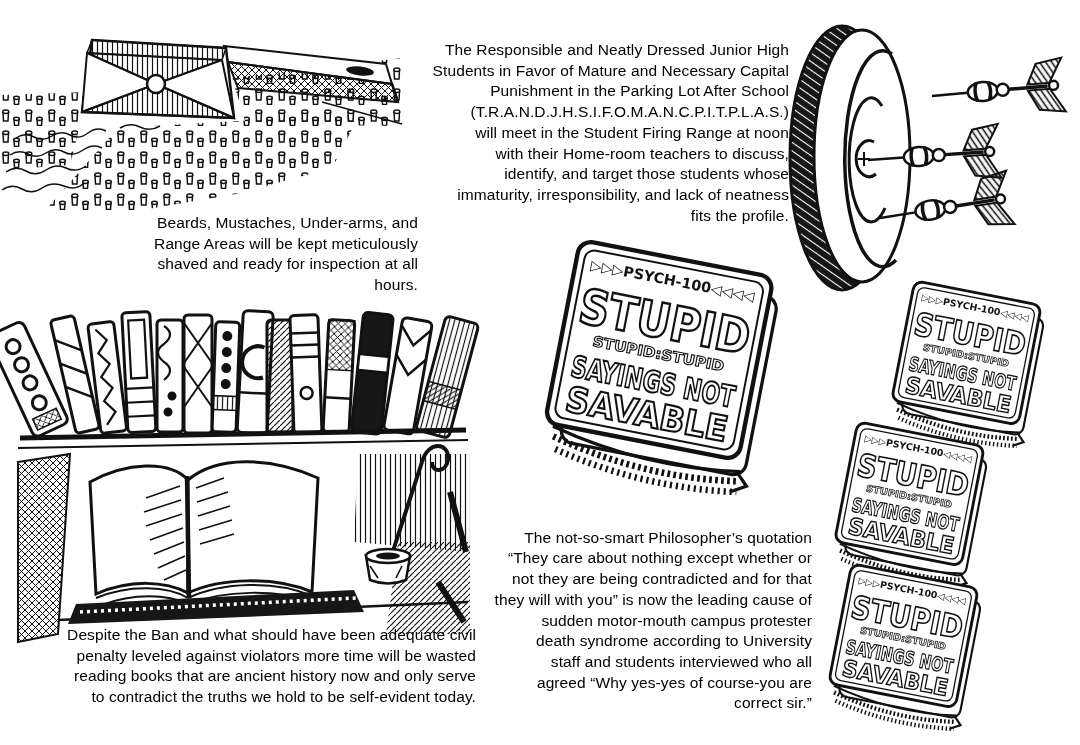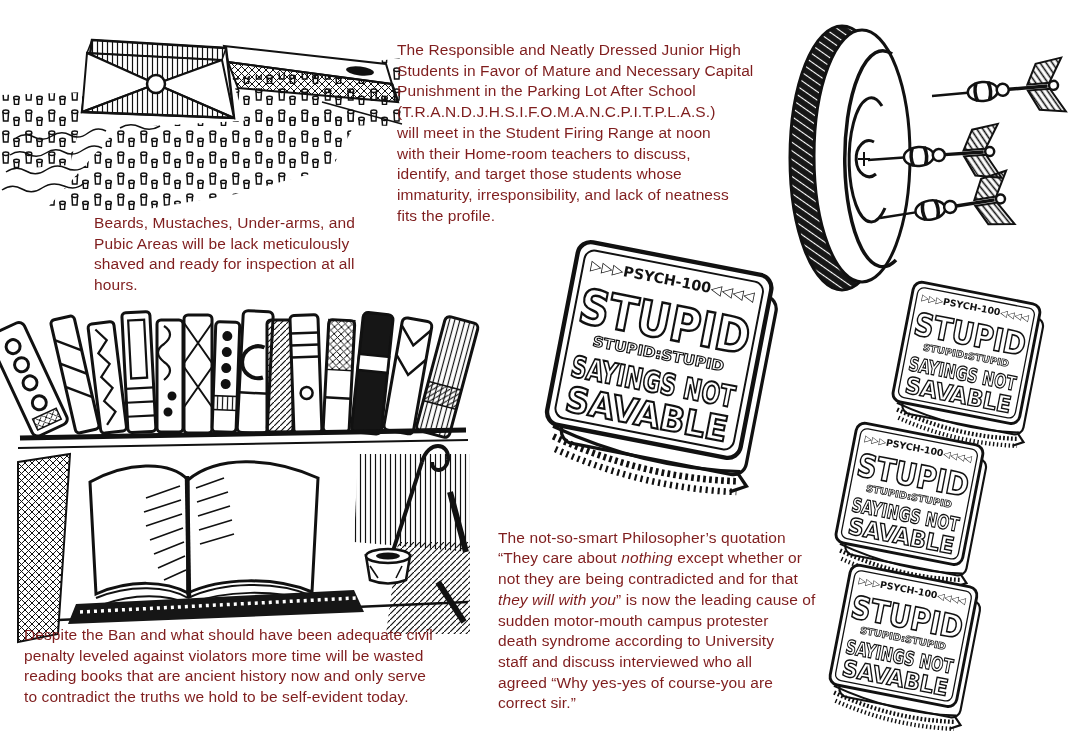--- a/index.html
+++ b/index.html
@@ -1,22 +1,22 @@
 <!DOCTYPE html>
 <html><head>
 <meta charset="utf-8">
 <style>
   html,body{margin:0;padding:0}
   body{width:1080px;height:745px;position:relative;background:#fff;overflow:hidden;
        font-family:"Liberation Sans",sans-serif;color:#111}
   .abs{position:absolute}
   svg{overflow:visible;display:block}
-  .caption{position:absolute;font-size:15.5px;line-height:20.7px;text-align:left;
-           white-space:pre-line;color:#7f1d1d;letter-spacing:.1px}
-  .it{font-style:italic}
+  .caption{position:absolute;font-size:15.5px;line-height:20.7px;text-align:right;
+           white-space:pre-line;color:#000000;letter-spacing:.1px}
+  .it{}
   
   text{font-family:"DejaVu Sans",sans-serif}
   .bk-hdr{font-weight:700;font-size:13px;fill:#111;text-anchor:middle}
   .bk-big{font-weight:700;font-size:44px;fill:#fff;stroke:#111;stroke-width:2.3px;text-anchor:middle}
   .bk-xs {font-weight:700;font-size:13px;fill:#fff;stroke:#111;stroke-width:1px;text-anchor:middle}
   .bk-mid{font-weight:700;font-size:27px;fill:#fff;stroke:#111;stroke-width:1.8px;text-anchor:middle}
   .bk-mid2{font-weight:700;font-size:32px;fill:#fff;stroke:#111;stroke-width:2px;text-anchor:middle}
 </style>
 </head>
 <body>
@@ -127,21 +127,21 @@
     <path d="M102,96 A22,62 0 1 0 105,198" stroke-width="3"></path>
     <path d="M94,132 a13,18 0 1 0 2,32" stroke-width="3"></path>
     <path d="M84,142 v14 M78,149 h12" stroke-width="2"></path>
   </g>
   <use href="#g-dart" transform="translate(152,86) rotate(-5)"></use>
   <use href="#g-dart" transform="translate(88,150) rotate(-4)"></use>
   <use href="#g-dart" transform="translate(100,208) rotate(-9)"></use>
 </svg>
 
 <div class="caption" style="left:94px;top:213px;width:324px">Beards, Mustaches, Under-arms, and
-Pubic Areas will be lack meticulously
+Range Areas will be kept meticulously
 shaved and ready for inspection at all
 hours.</div>
 
 <svg class="abs" style="left:18px;top:302px" width="452" height="345" viewBox="0 0 452 345">
   <g stroke="#111" fill="#fff" stroke-width="3">
     <g transform="translate(34,128) rotate(-25)">
       <rect x="-19" y="-112" width="38" height="112" rx="6"></rect>
       <circle cx="0" cy="-92" r="7" fill="none"></circle>
         <circle cx="0" cy="-72" r="7" fill="none"></circle>
       <circle cx="0" cy="-52" r="7" fill="none"></circle>
@@ -253,28 +253,28 @@
 <svg class="abs" style="left:889px;top:289px" width="152" height="154" viewBox="0 0 212 215">
     <use href="#g-book"></use>
   </svg>
 <svg class="abs" style="left:832px;top:430px" width="152" height="154" viewBox="0 0 212 215">
     <use href="#g-book"></use>
   </svg>
 <svg class="abs" style="left:826px;top:572px" width="152" height="154" viewBox="0 0 212 215">
     <use href="#g-book"></use>
   </svg>
 
-<div class="caption" style="left:498px;top:507px;width:358px">
+<div class="caption" style="left:454px;top:507px;width:358px">
   <span>The not-so-smart Philosopher’s quotation
 “They care about </span><span class="it">nothing</span><span> except whether or
 not they are being contradicted and for that
 </span><span class="it">they will with you</span><span>” is now the leading cause of
 sudden motor-mouth campus protester
 death syndrome according to University
-staff and discuss interviewed who all
+staff and students interviewed who all
 agreed “Why yes-yes of course-you are
 correct sir.”</span>
 </div>
 
 <div class="caption" style="left:24px;top:625px;width:452px">Despite the Ban and what should have been adequate civil
 penalty leveled against violators more time will be wasted
 reading books that are ancient history now and only serve
 to contradict the truths we hold to be self-evident today.</div>
 
 </body></html>

